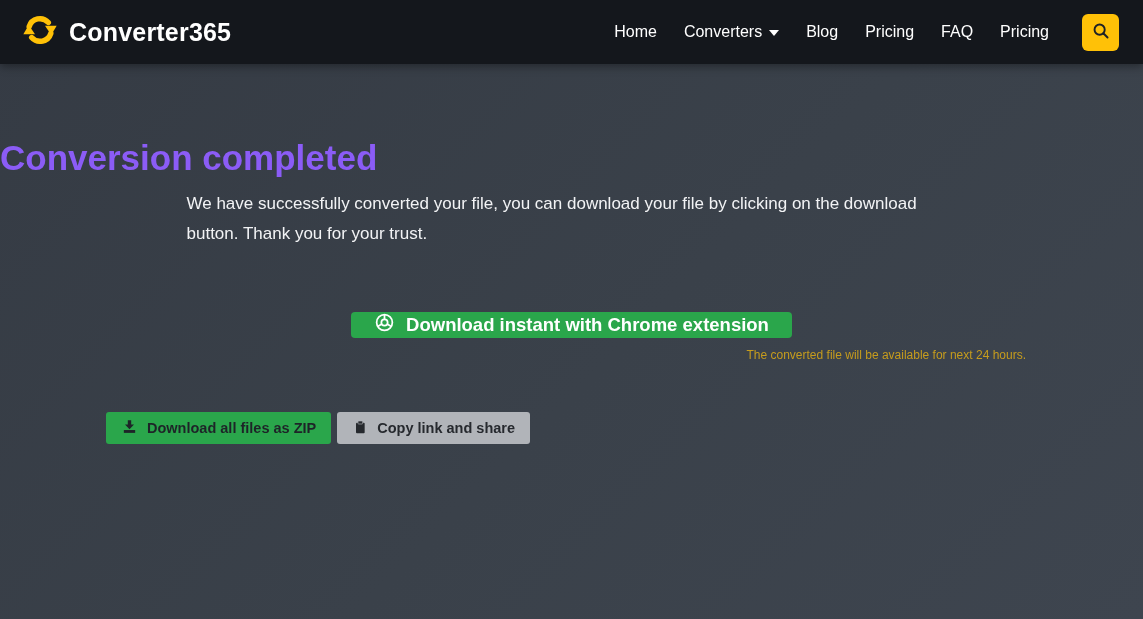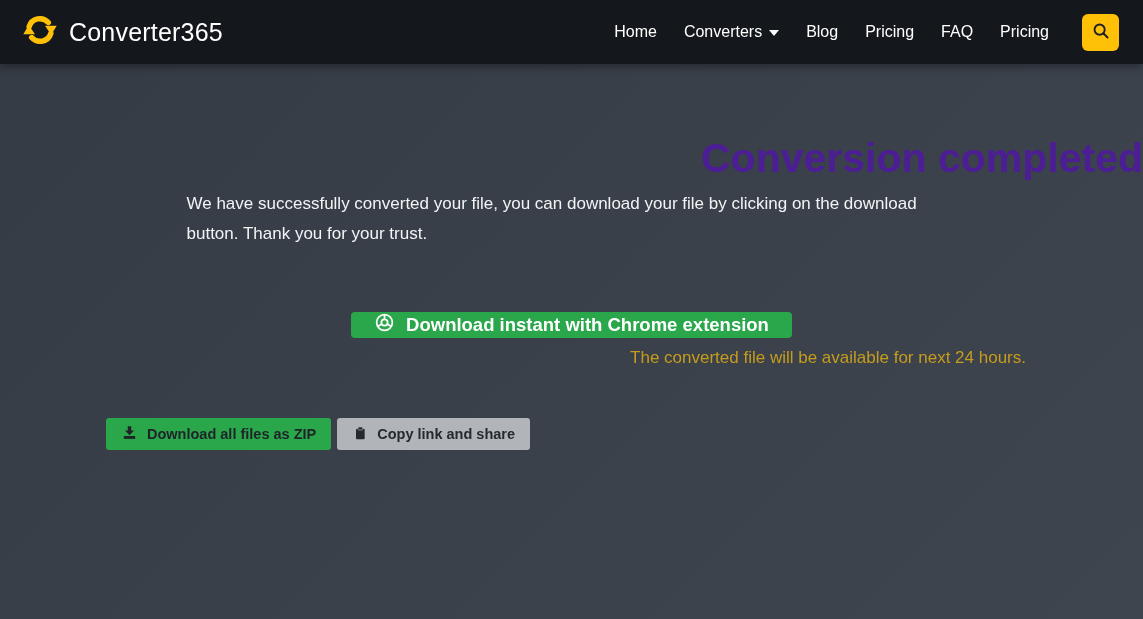--- a/index.html
+++ b/index.html
@@ -15,21 +15,21 @@
     background: #14171c;
     display: flex;
     align-items: center;
     justify-content: space-between;
     padding: 0 24px 0 20px;
     box-shadow: 0 3px 8px rgba(0,0,0,0.35);
     position: relative;
     z-index: 2;
   }
   .brand { display: flex; align-items: center; gap: 9px; cursor: pointer; }
-  .brand-text { color: #ffffff; font-size: 25px; font-weight: 400; letter-spacing: 0.2px; }
+  .brand-text { color: #ffffff; font-size: 25px; font-weight: 700; letter-spacing: 0.2px; }
   .nav { display: flex; align-items: center; gap: 27px; }
   .nav-link {
     color: #ffffff; font-size: 16px; cursor: pointer;
     display: flex; align-items: center; gap: 7px; white-space: nowrap; text-align: right;
   }
   .caret {
     width: 0; height: 0; display: inline-block;
     border-left: 5px solid transparent;
     border-right: 5px solid transparent;
     border-top: 6px solid #ffffff;
@@ -37,22 +37,22 @@
   }
   .search-btn {
     width: 37px; height: 37px; margin-left: 6px;
     background: #ffc107; border: none; border-radius: 6px;
     display: flex; align-items: center; justify-content: center;
     cursor: pointer;
   }
 
   
   .title {
-    text-align: right; color: #4c1d95;
-    font-size: 41px; font-weight: 700;
+    text-align: left; color: #8b5cf6;
+    font-size: 35px; font-weight: 700;
     margin-top: 76px; line-height: 36px;
   }
   .subtitle {
     color: #f2f3f5;
     font-size: 17px; line-height: 30px;
     width: 770px; margin: 13px auto 0;
   }
   .chrome-row { text-align: center; margin-top: 63px; }
   .chrome-btn {
     display: inline-flex; align-items: center; gap: 11px;
@@ -77,21 +77,21 @@
   .file-size { color: #878c93; font-size: 16.5px; margin-right: 18px; }
   .download-btn {
     background: #ffc107; color: #1a1d22;
     border: none; border-radius: 4px;
     font-family: "Liberation Sans", sans-serif;
     font-size: 14.5px; font-weight: 700;
     padding: 8px 14px; cursor: pointer; white-space: nowrap;
   }
   .note {
     text-align: right; color: #c69c1d;
-    font-size: 17px; margin-top: 10px;
+    font-size: 12px; margin-top: 10px;
   }
 
   .actions { display: flex; gap: 6px; margin-top: 50px; }
   .action-btn {
     display: inline-flex; align-items: center; gap: 9px;
     border: none; border-radius: 3px;
     font-family: "Liberation Sans", sans-serif;
     font-size: 14.5px; font-weight: 700;
     padding: 7px 15px; height: 32px; cursor: pointer; white-space: nowrap;
   }

